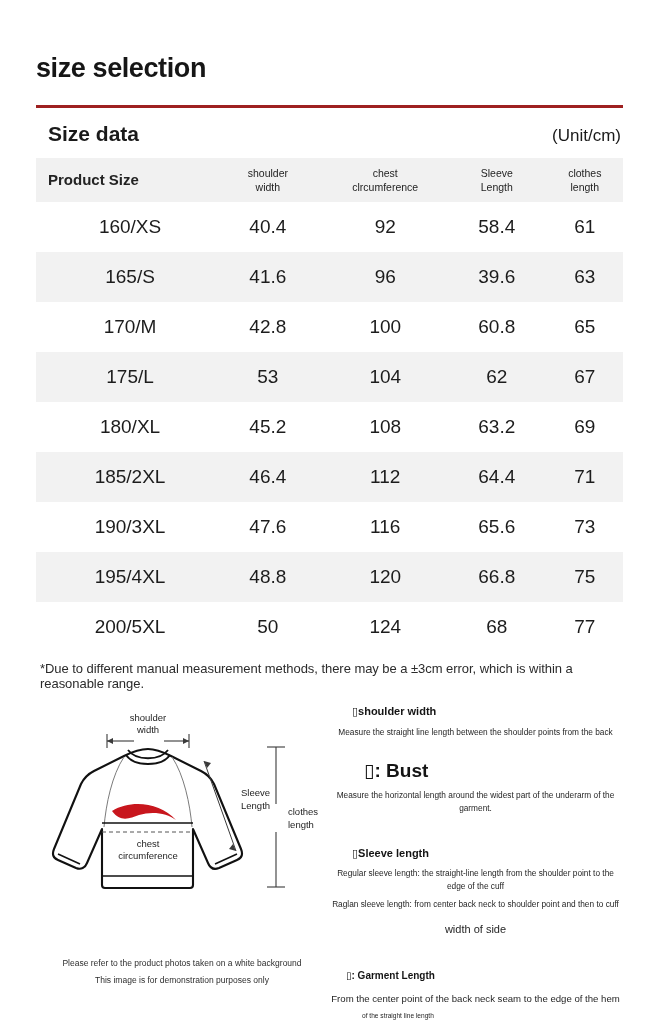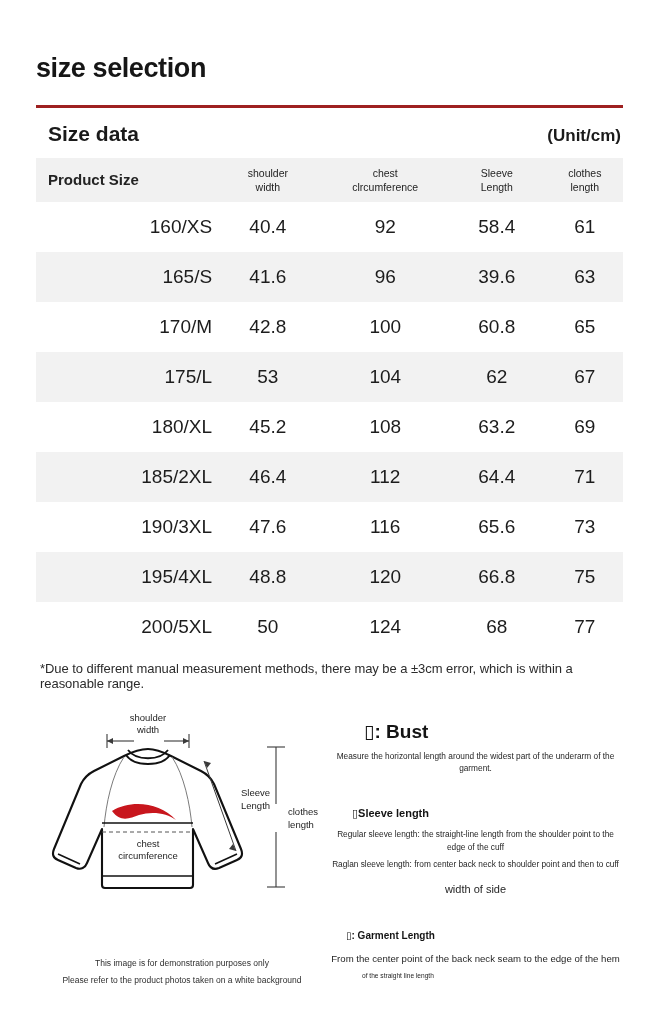--- a/index.html
+++ b/index.html
@@ -45,21 +45,21 @@
     justify-content: space-between;
     padding: 14px 2px 12px 12px;
   }
   .subhead-title {
     font-size: 21px;
     font-weight: bold;
     color: #1a1a1a;
   }
   .subhead-unit {
     font-size: 17px;
-    font-weight: bold;
+    font-weight: normal;
     color: #1a1a1a;
   }
 
   
   table.size-table {
     width: 100%;
     border-collapse: collapse;
     table-layout: fixed;
   }
   table.size-table col.c0 { width: 30%; }
@@ -88,21 +88,21 @@
 
   tbody td {
     font-size: 19px;
     color: #1c1c1c;
     text-align: center;
     padding: 14px 0;
     height: 22px;
     vertical-align: middle;
   }
   tbody td.first {
-    text-align: right;
+    text-align: center;
     padding-left: 12px;
   }
   tbody tr.band { background: #f2f2f2; }
   tbody tr.plain { background: #ffffff; }
 
   .note {
     font-size: 13px;
     color: #2b2b2b;
     padding: 9px 0 0 4px;
     letter-spacing: -0.05px;
@@ -373,27 +373,31 @@
 
           <text x="205" y="97" font-family="Liberation Sans, sans-serif" font-size="9.5" fill="#1d1d1d">Sleeve</text>
           <text x="205" y="110" font-family="Liberation Sans, sans-serif" font-size="9.5" fill="#1d1d1d">Length</text>
 
           <text x="252" y="116" font-family="Liberation Sans, sans-serif" font-size="9.5" fill="#1d1d1d">clothes</text>
           <text x="252" y="129" font-family="Liberation Sans, sans-serif" font-size="9.5" fill="#1d1d1d">length</text>
         </svg>
       </div>
 
       <div class="demo-caption">
+        <div>Please refer to the product photos taken on a white background</div>
         <div>This image is for demonstration purposes only</div>
-        <div>Please refer to the product photos taken on a white background</div>
       </div>
     </div>
 
     <div class="text-col">
 
+      <div class="blk">
+        <div class="blk-head"><span class="tofu">▯</span><span>shoulder width</span></div>
+        <div class="blk-line">Measure the straight line length between the shoulder points from the back</div>
+      </div>
 
       <div class="spacer-sm"></div>
 
       <div class="blk">
         <div class="blk-head big"><span class="tofu">▯</span><span>: Bust</span></div>
         <div class="blk-line tight">Measure the horizontal length around the widest part of the underarm of the garment.</div>
       </div>
 
       <div class="spacer-md"></div>
 

